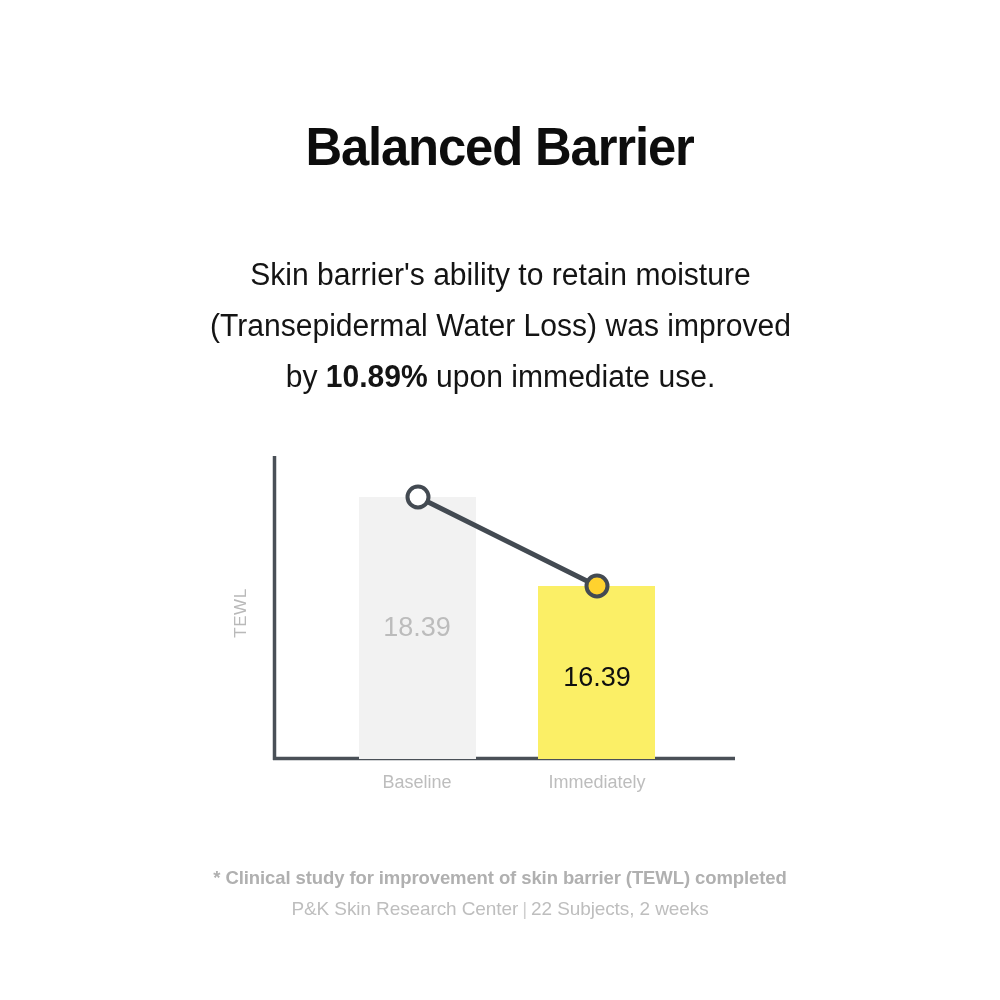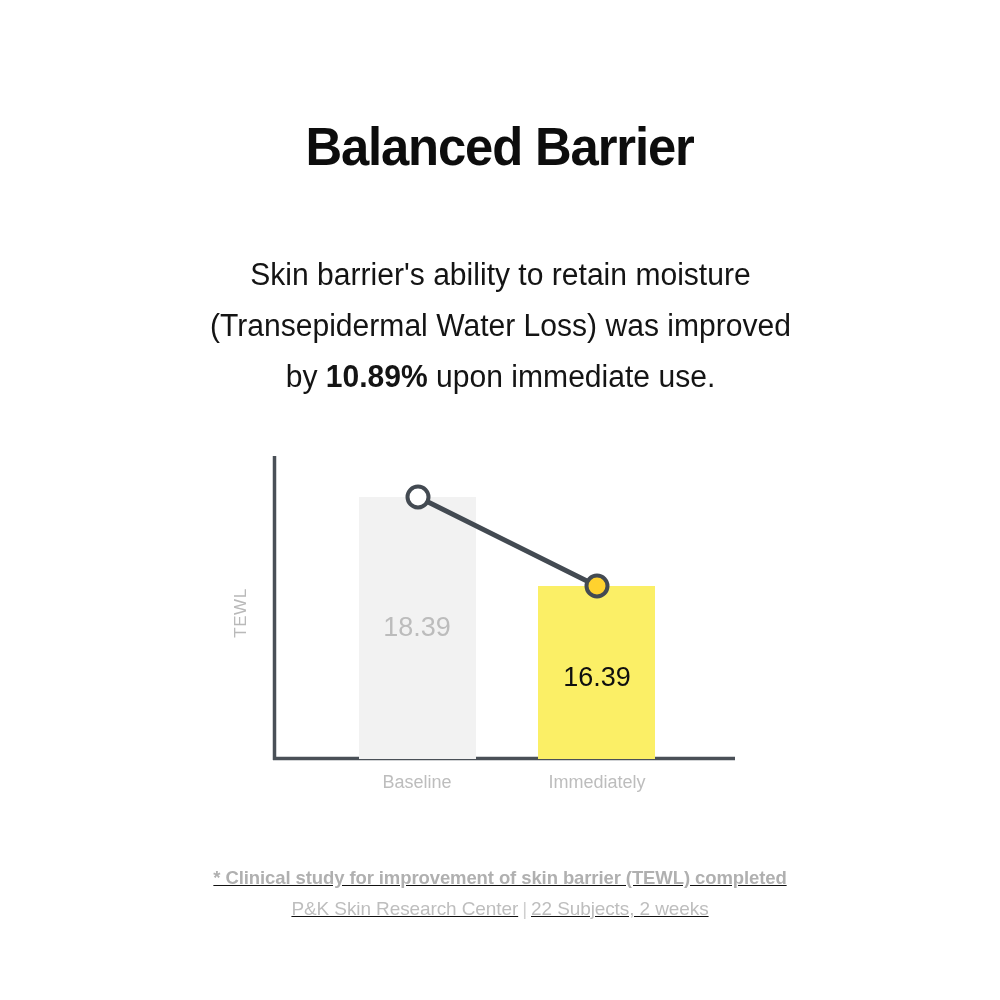--- a/index.html
+++ b/index.html
@@ -78,21 +78,20 @@
   .val-label-dark {
     font-size: 27px;
     fill: #0f0f0f;
   }
 
   
   .footnote {
     margin-top: 44px;
     text-align: center;
     line-height: 31px;
-    text-decoration: underline;
   }
   .footnote .fn1 {
     display: block;
     font-size: 18.5px;
     font-weight: 700;
     color: #b0b0b0;
     letter-spacing: -0.1px;
   }
   .footnote .fn2 {
     display: block;

